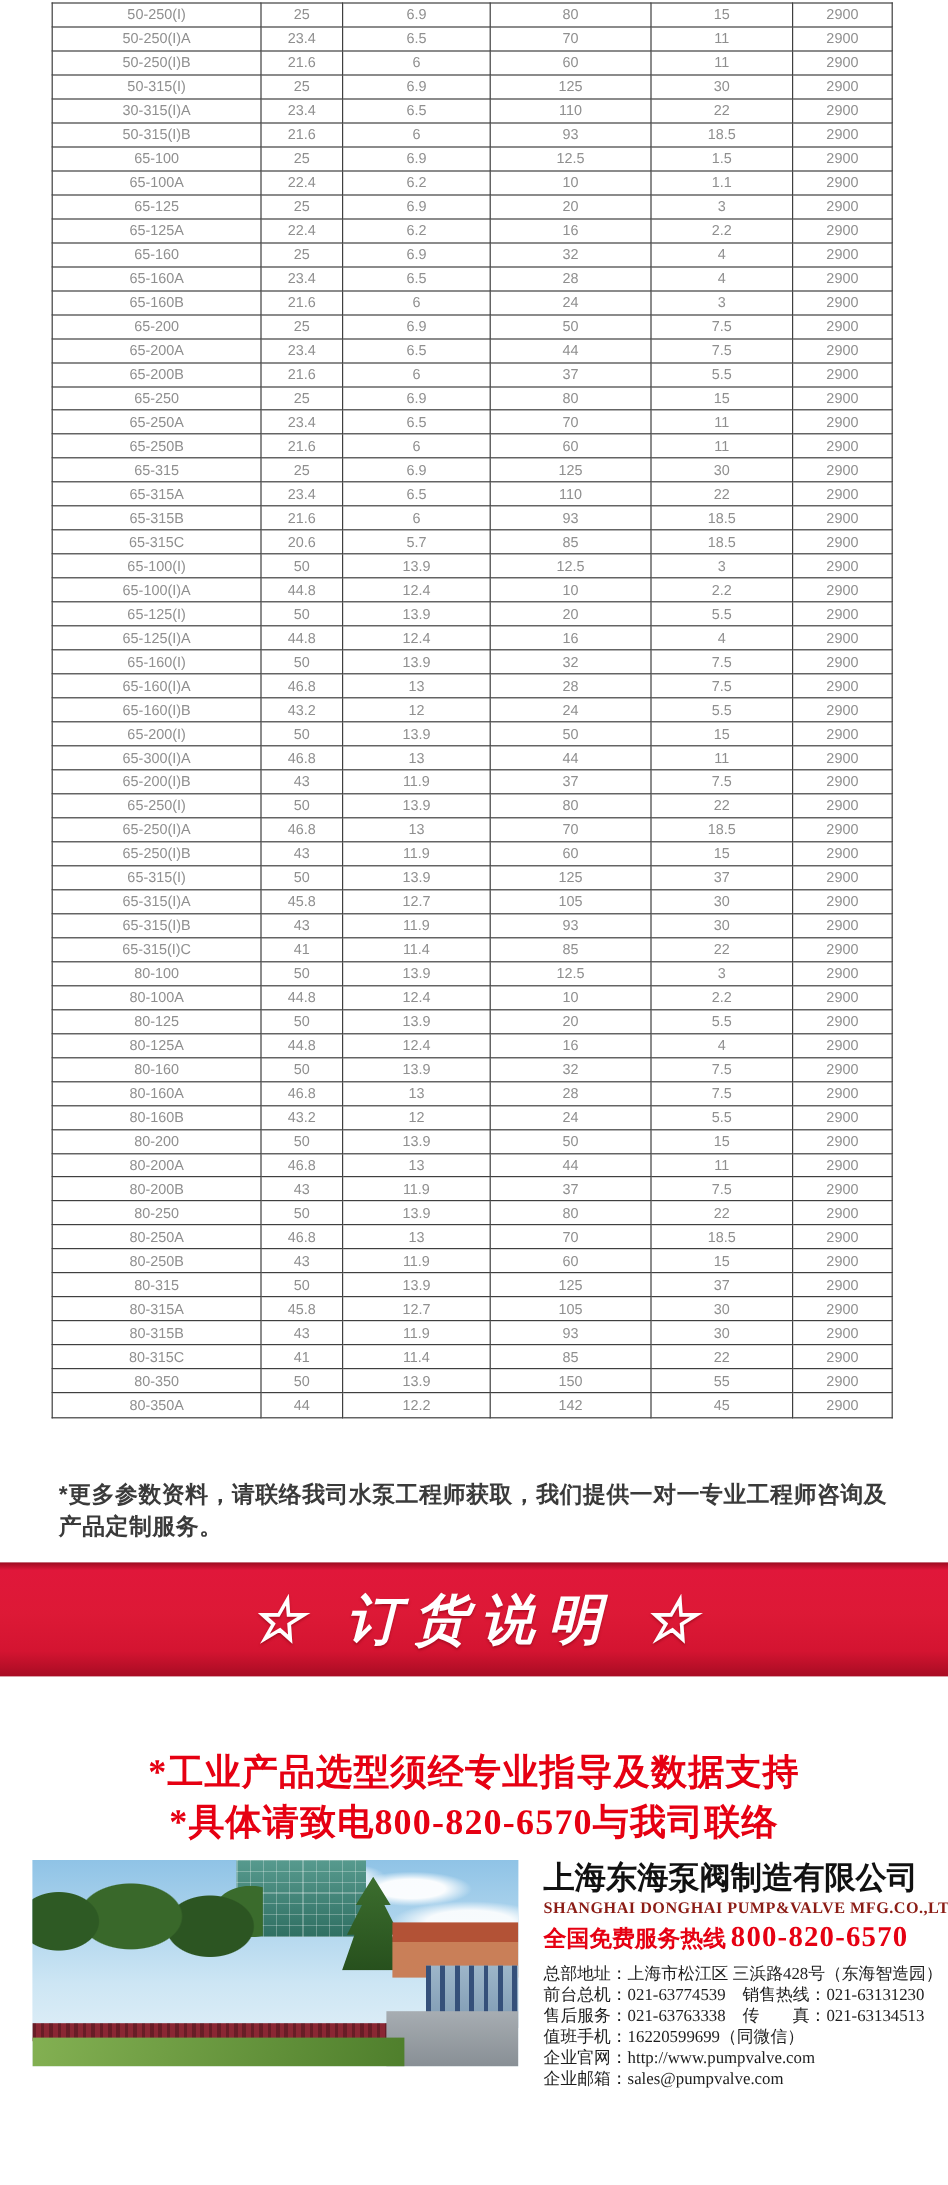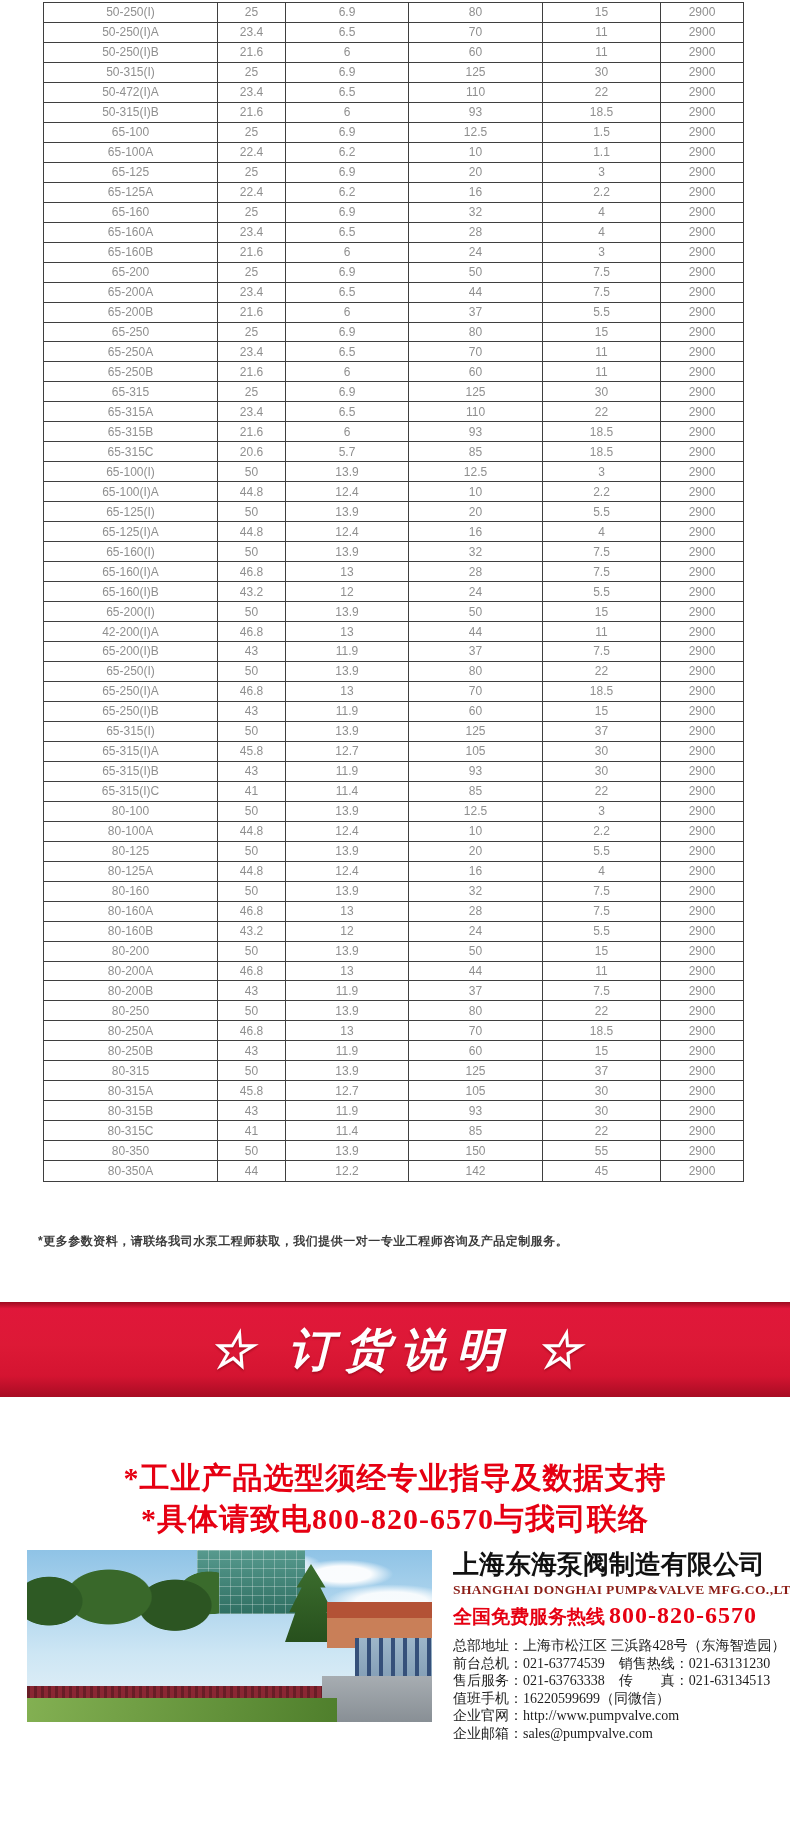--- a/index.html
+++ b/index.html
@@ -16,22 +16,22 @@
     border-collapse:collapse; table-layout:fixed;padding-left:44px;
   }
   .spec-table td {
     border:1px solid #3f3f3f;
     font-size:12px; color:#8f8f8f; text-align:center; vertical-align:middle;
     line-height:1; padding:0; overflow:hidden; white-space:nowrap;
   }
 
   
   .note-line {
-    position:absolute; left:38px; top:1233px; width:700px;
-    font-size:12px; font-weight:700; color:#3a3a3a; letter-spacing:.5px;
+    position:absolute; left:49px; top:1233px; width:700px;
+    font-size:19px; font-weight:700; color:#3a3a3a; letter-spacing:.5px;
   }
 
   
   .order-banner {
     position:absolute; left:0; top:1302px; width:790px; height:95px;
     background:linear-gradient(180deg,#9d0b20 0%,#e0173a 7%,#dd1936 45%,#d41431 78%,#a80c23 100%);
     display:flex; align-items:center; justify-content:center;
   }
   .order-banner .banner-title {
     color:#ffffff; font-size:45px; font-weight:900; letter-spacing:11px;
@@ -161,21 +161,21 @@
         </tr>
         <tr>
           <td>50-315(I)</td>
           <td>25</td>
           <td>6.9</td>
           <td>125</td>
           <td>30</td>
           <td>2900</td>
         </tr>
         <tr>
-          <td>50-472(I)A</td>
+          <td>30-315(I)A</td>
           <td>23.4</td>
           <td>6.5</td>
           <td>110</td>
           <td>22</td>
           <td>2900</td>
         </tr>
         <tr>
           <td>50-315(I)B</td>
           <td>21.6</td>
           <td>6</td>
@@ -377,21 +377,21 @@
         </tr>
         <tr>
           <td>65-200(I)</td>
           <td>50</td>
           <td>13.9</td>
           <td>50</td>
           <td>15</td>
           <td>2900</td>
         </tr>
         <tr>
-          <td>42-200(I)A</td>
+          <td>65-300(I)A</td>
           <td>46.8</td>
           <td>13</td>
           <td>44</td>
           <td>11</td>
           <td>2900</td>
         </tr>
         <tr>
           <td>65-200(I)B</td>
           <td>43</td>
           <td>11.9</td>

